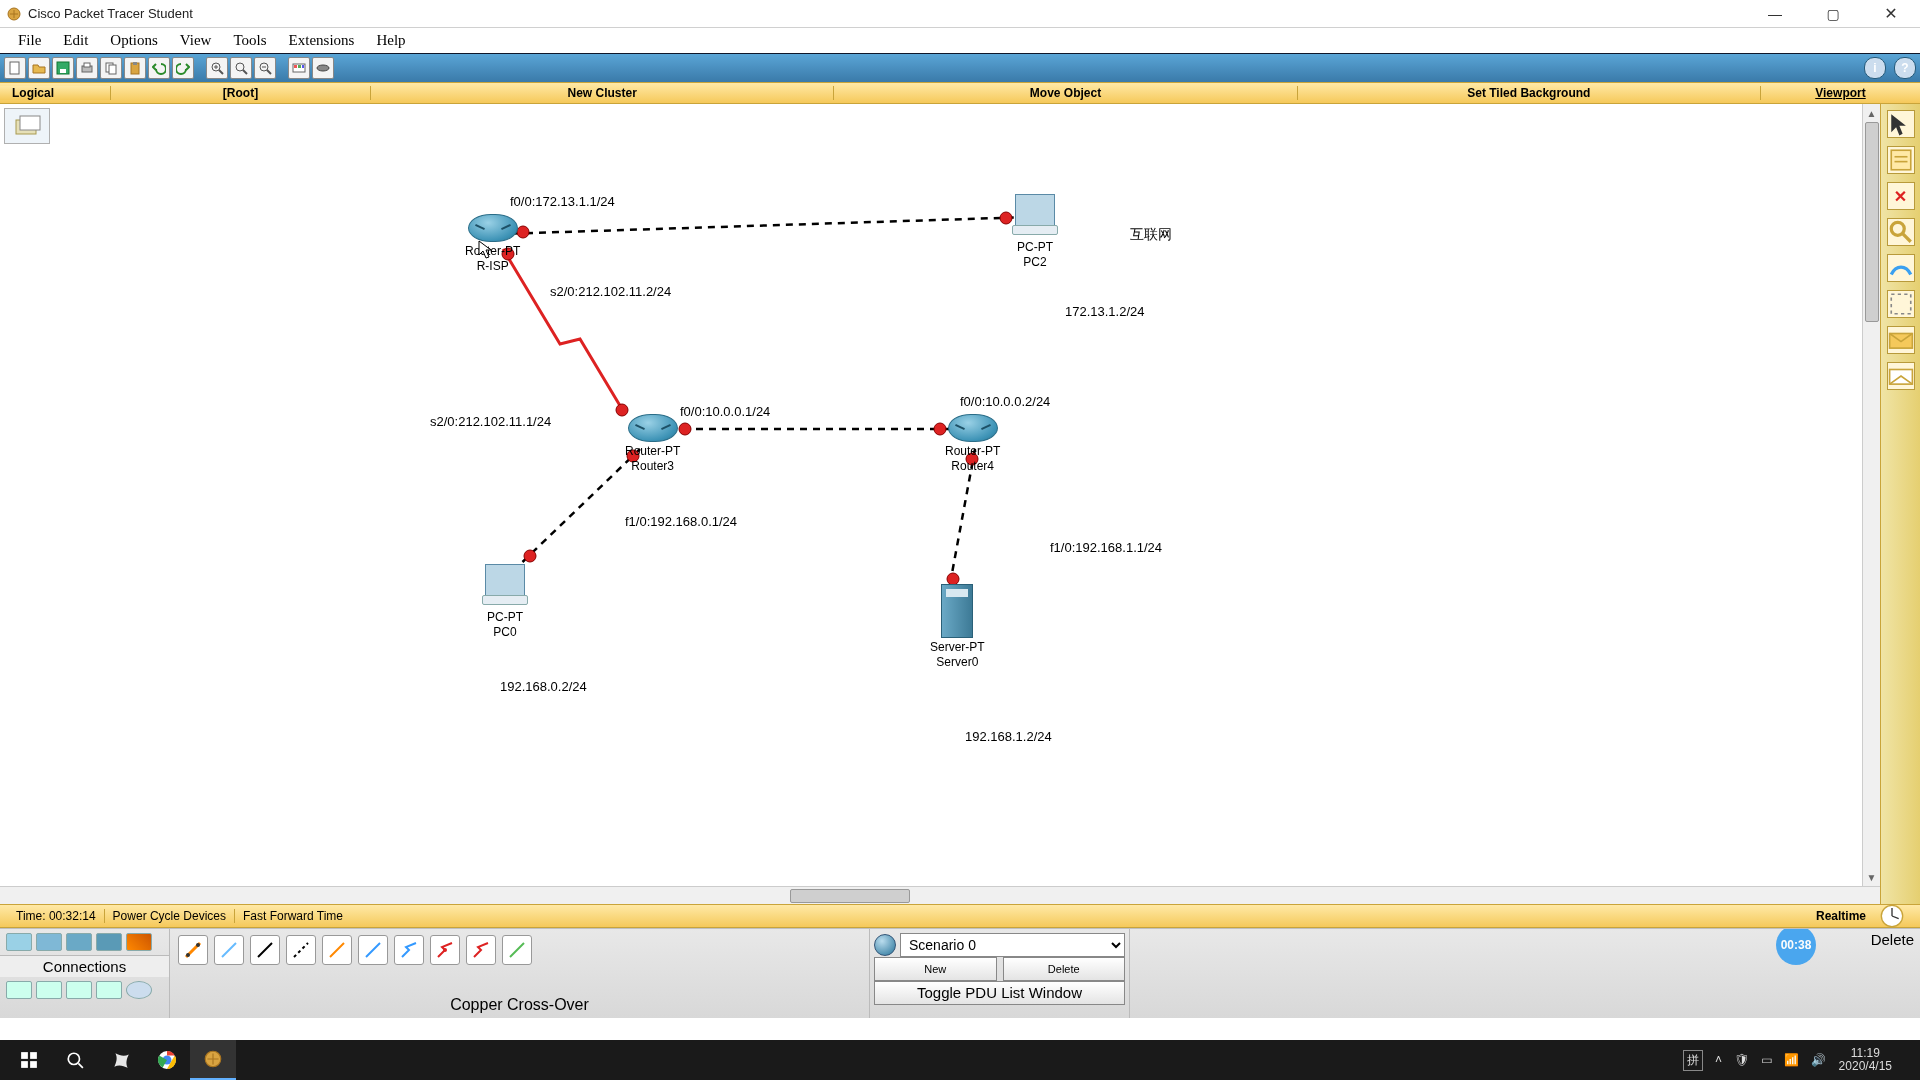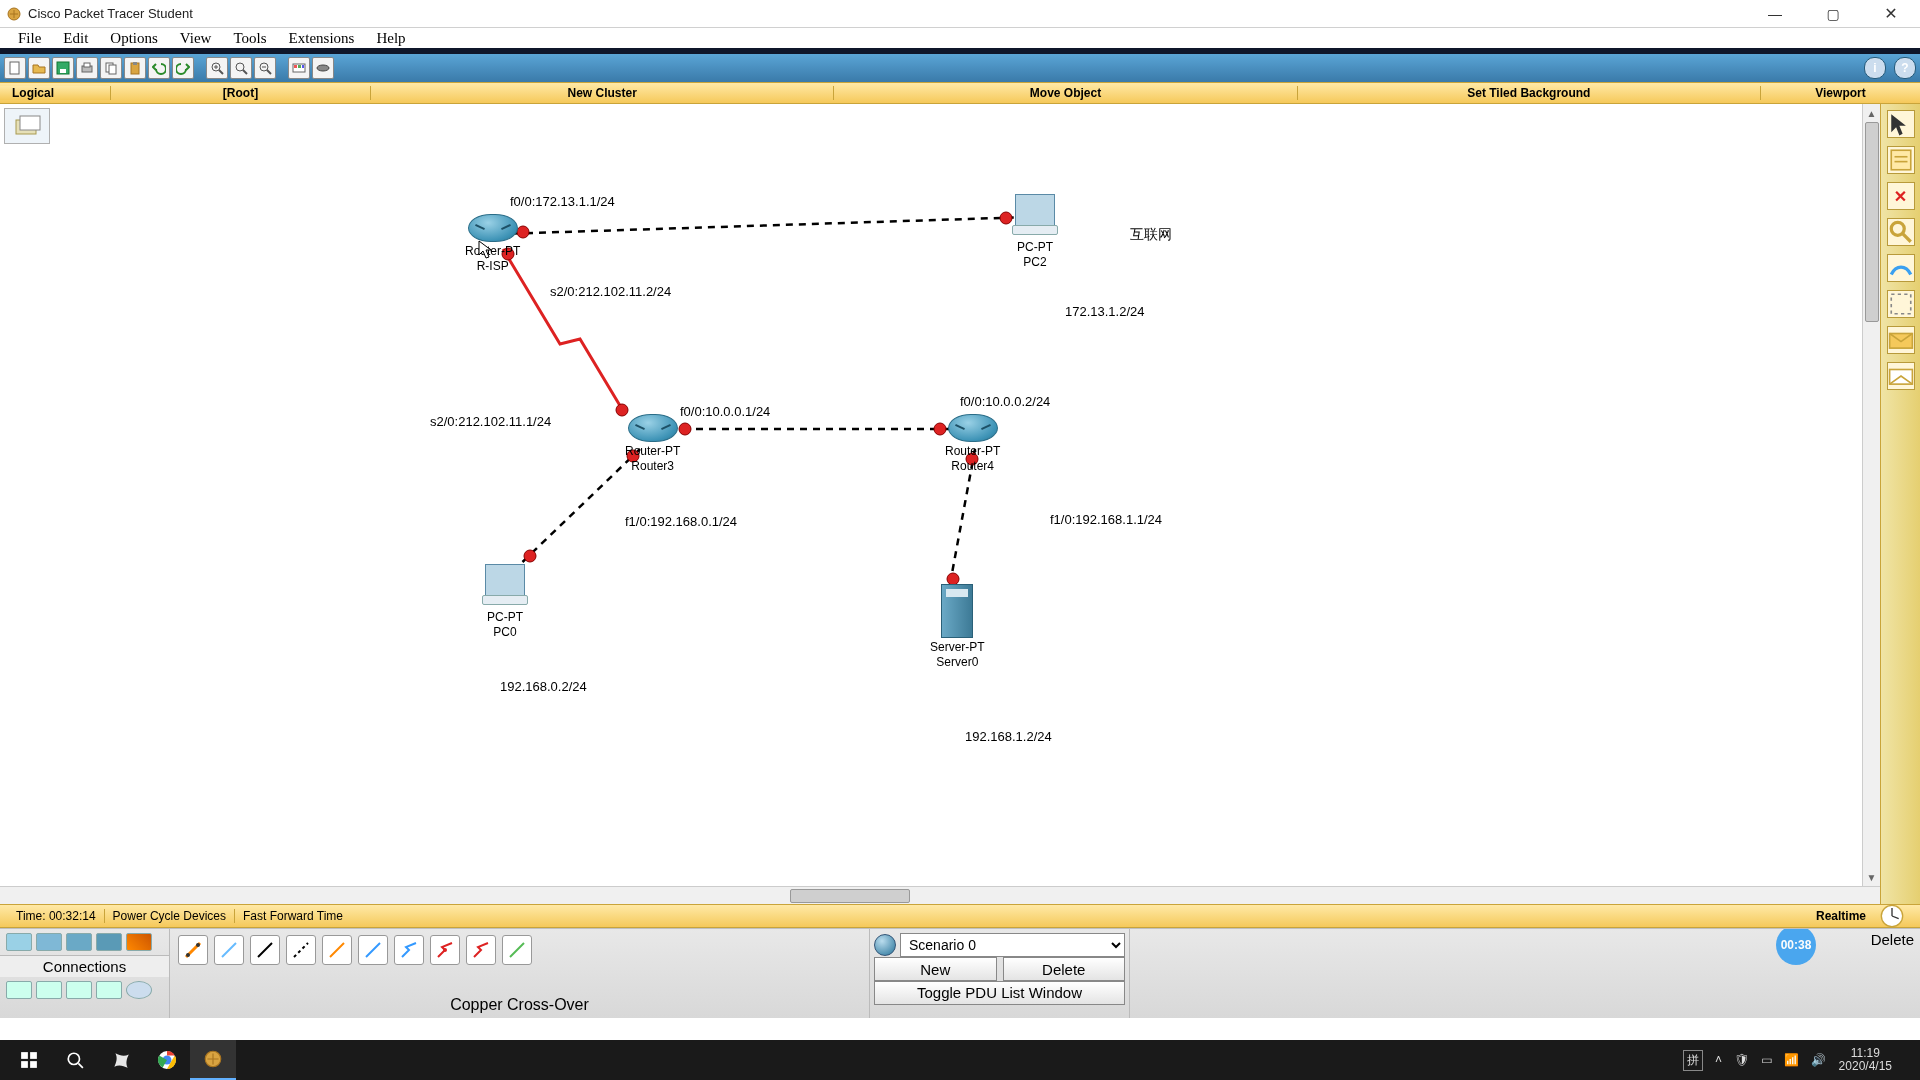--- a/index.html
+++ b/index.html
@@ -8,36 +8,36 @@
 
 .titlebar { height:28px; background:#fff; display:flex; align-items:center; padding:0 6px; border-bottom:1px solid #d0d0d0; }
 .titlebar .icon { width:16px; height:16px; margin-right:6px; }
 .titlebar .title { flex:0 0 auto; font-size:13px; color:#222; }
 .titlebar .spacer { flex:1; }
 .win-btns { display:flex; gap:28px; margin-right:8px; }
 .win-btn { width:30px; height:20px; display:flex; align-items:center; justify-content:center; color:#333; font-size:14px; }
 .win-btn.close { font-size:16px; }
 
 
-.menubar { height:26px; background:#fff; display:flex; align-items:center; padding:0 8px; gap:2px; border-bottom:6px solid #0f172a; }
+.menubar { height:26px; background:#fff; display:flex; align-items:center; padding:0 8px; gap:2px; border-bottom:1px solid #0f172a; }
 .menubar .menu { padding:2px 10px; font-size:15px; font-family:"Segoe UI"; color:#000; }
 
 
 .toolbar { height:28px; background:linear-gradient(#5aa5d6,#3a7aa9); display:flex; align-items:center; padding:0 4px; gap:2px; }
 .tbtn { width:22px; height:22px; background:#f4f4f4; border:1px solid #888; border-radius:2px; display:flex; align-items:center; justify-content:center; font-size:13px; }
 .tbtn.sep { background:none; border:none; width:8px; }
 .tbtn svg { width:14px; height:14px; }
 .toolbar .spacer { flex:1; }
 .toolbar .rbtn { width:22px; height:22px; display:flex; align-items:center; justify-content:center; color:#fff; border:1px solid #255a7a; border-radius:10px; background:#cde; font-weight:bold; }
 
 
 .navbar { height:22px; background:linear-gradient(#ffe9a6,#f5c95b); border-top:1px solid #c9a43a; border-bottom:1px solid #c9a43a; display:flex; align-items:center; font-size:15px; font-weight:bold; color:#000; }
 .navbar .logical { width:110px; padding-left:12px; background:linear-gradient(#ffe9a6,#f5c95b); }
 .navbar .cell { flex:1; text-align:center; border-left:1px solid #c9a43a; padding:0 8px; white-space:nowrap; }
-.navbar .viewport { width:160px; text-align:center; border-left:1px solid #c9a43a; }
+.navbar .viewport { width:160px; text-align:center; border-left:1px solid #c9a43a;text-decoration:underline; }
 
 
 .workspace-wrap { position:relative; height:800px; display:flex; }
 .left-tool { width:80px; background:#fff; border-right:0; }
 .left-tool .lt-icon { margin:4px; width:46px; height:36px; border:1px solid #b0b0b0; background:#eef4f9; display:flex; align-items:center; justify-content:center; }
 .canvas { flex:1; position:relative; background:#fff; }
 .right-tool { width:40px; background:linear-gradient(90deg,#f0e4a6,#e5cf70); border-left:1px solid #c9a43a; display:flex; flex-direction:column; align-items:center; padding-top:6px; gap:8px; }
 .rtool-btn { width:28px; height:28px; border:1px solid #b89a3a; background:#fff6d8; display:flex; align-items:center; justify-content:center; font-size:16px; }
 
 .scroll-h { position:absolute; left:0; right:40px; bottom:0; height:18px; background:#f0f0f0; border-top:1px solid #ccc; }
@@ -82,21 +82,21 @@
 .bp-mid { flex:0 0 700px; border-right:1px solid #bbb; position:relative; }
 .bp-mid .conn-row { display:flex; gap:6px; padding:6px 8px; align-items:center; }
 .conn-btn { width:30px; height:30px; border:1px solid #999; background:#fff; border-radius:3px; display:flex; align-items:center; justify-content:center; }
 .conn-btn svg { width:20px; height:20px; }
 .bp-mid .status { position:absolute; bottom:4px; left:0; right:0; text-align:center; font-size:16px; }
 .bp-scn { width:260px; border-right:1px solid #bbb; padding:4px; display:flex; flex-direction:column; gap:0; }
 .bp-scn .row1 { display:flex; align-items:center; gap:4px; }
 .bp-scn select { flex:1; height:24px; font-size:14px; border:1px solid #888; background:#fff; padding:0 4px; }
 .bp-scn .globe { width:22px; height:22px; border-radius:50%; background:radial-gradient(circle at 35% 30%, #bde 0%, #48a 80%); border:1px solid #357; }
 .bp-scn .btnrow { display:flex; gap:6px; }
-.bp-scn button { flex:1; height:24px; font-size:15px; border:1px solid #888; background:linear-gradient(#fff,#e4e4e4); }
+.bp-scn button { flex:1; height:24px; font-size:11px; border:1px solid #888; background:linear-gradient(#fff,#e4e4e4); }
 .bp-scn .pdu { height:24px; font-size:15px; border:1px solid #888; background:linear-gradient(#fff,#e4e4e4); text-align:center; line-height:22px; }
 .bp-table { flex:1; overflow:hidden; position:relative; }
 .bp-table .hdr { display:flex; font-size:14px; background:linear-gradient(#fff,#e4e4e4); height:24px; align-items:center; border-bottom:1px solid #bbb; }
 .bp-table .hdr span { padding:0 4px; border-right:1px solid #ccc; overflow:hidden; }
 .bp-table .del { position:absolute; right:6px; top:2px; font-size:15px; }
 
 
 .taskbar { position:absolute; left:0; right:0; bottom:0; height:40px; background:#1a1a1a; display:flex; align-items:center; padding:0 6px; color:#fff; }
 .tb-btn { width:46px; height:40px; display:flex; align-items:center; justify-content:center; }
 .tb-btn.active { background:#333; border-bottom:2px solid #62b1ff; }
@@ -293,21 +293,21 @@
       <div class="server-body body" style="position:relative;"></div>
       <div class="dev-label"><span>Server-PT</span><br><span>Server0</span></div>
     </div>
 
     <div class="ip-label" style="left:430px; top:90px;">f0/0:172.13.1.1/24</div>
     <div class="ip-label" style="left:470px; top:180px;">s2/0:212.102.11.2/24</div>
     <div class="ip-label" style="left:350px; top:310px;">s2/0:212.102.11.1/24</div>
     <div class="ip-label" style="left:600px; top:300px;">f0/0:10.0.0.1/24</div>
     <div class="ip-label" style="left:880px; top:290px;">f0/0:10.0.0.2/24</div>
     <div class="ip-label" style="left:545px; top:410px;">f1/0:192.168.0.1/24</div>
-    <div class="ip-label" style="left:970px; top:408px;">f1/0:192.168.1.1/24</div>
+    <div class="ip-label" style="left:970px; top:436px;">f1/0:192.168.1.1/24</div>
     <div class="ip-label" style="left:985px; top:200px;">172.13.1.2/24</div>
     <div class="ip-label" style="left:420px; top:575px;">192.168.0.2/24</div>
     <div class="ip-label" style="left:885px; top:625px;">192.168.1.2/24</div>
     <div class="tag" style="left:1050px; top:122px;">互联网</div>
 
     <svg class="cursor" viewBox="0 0 14 20" style="left:398px; top:136px;">
       <path d="M1 1l0 14 4-4 3 7 3-1-3-7 5 0z" fill="#fff" stroke="#000"></path>
     </svg>
   </div>
 

